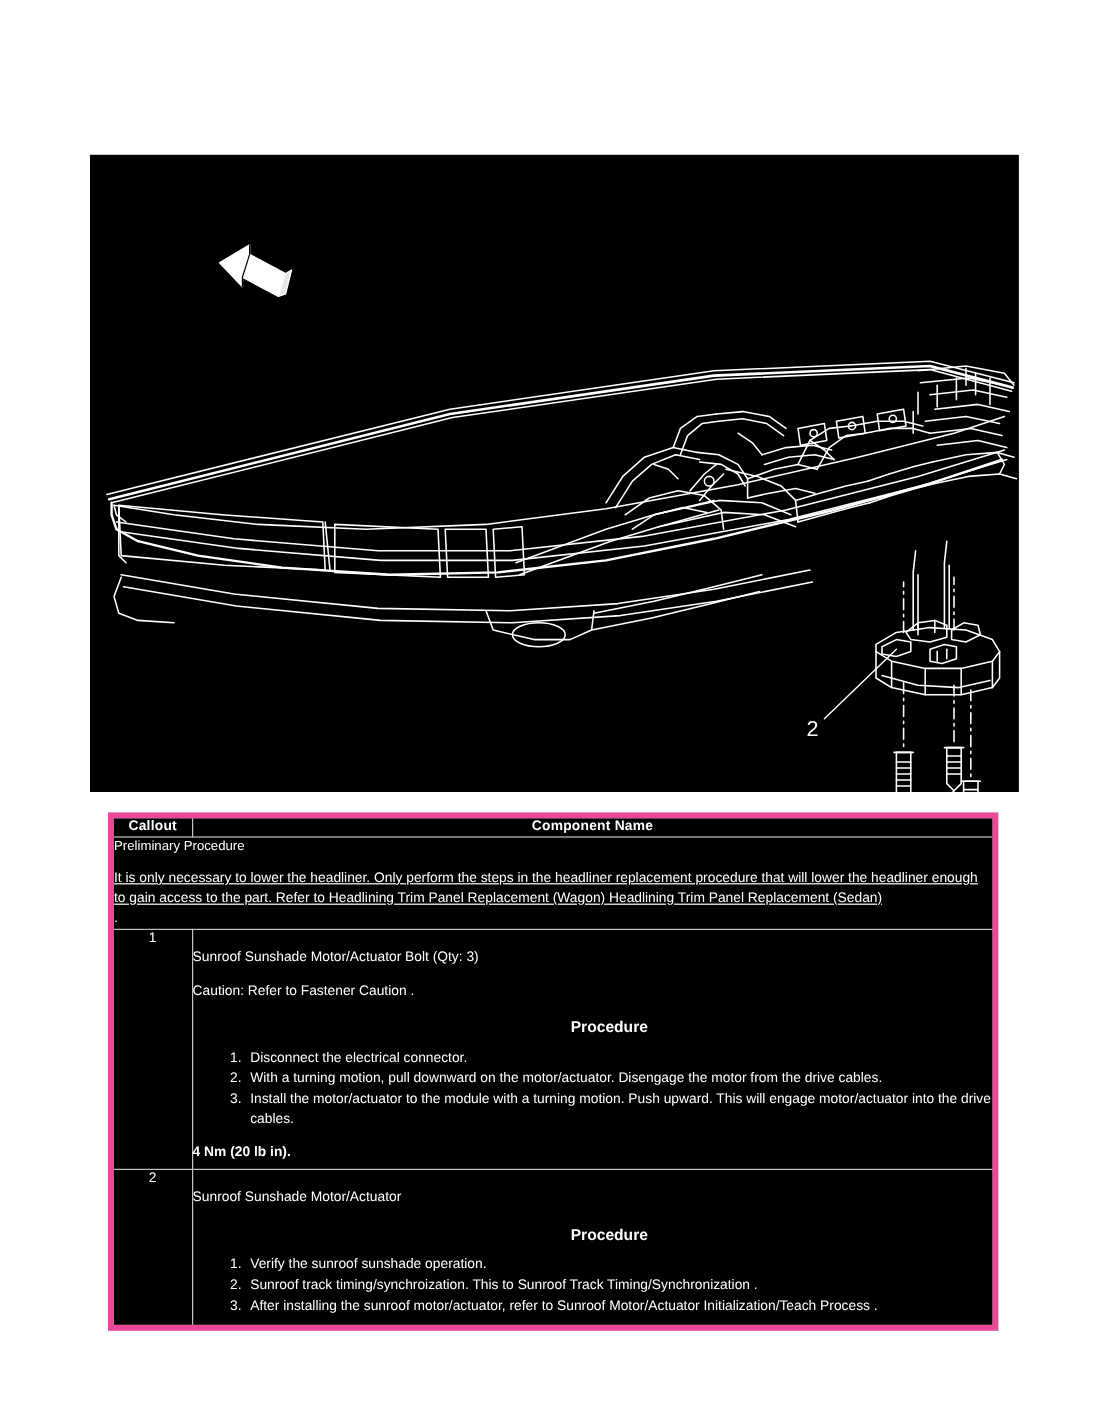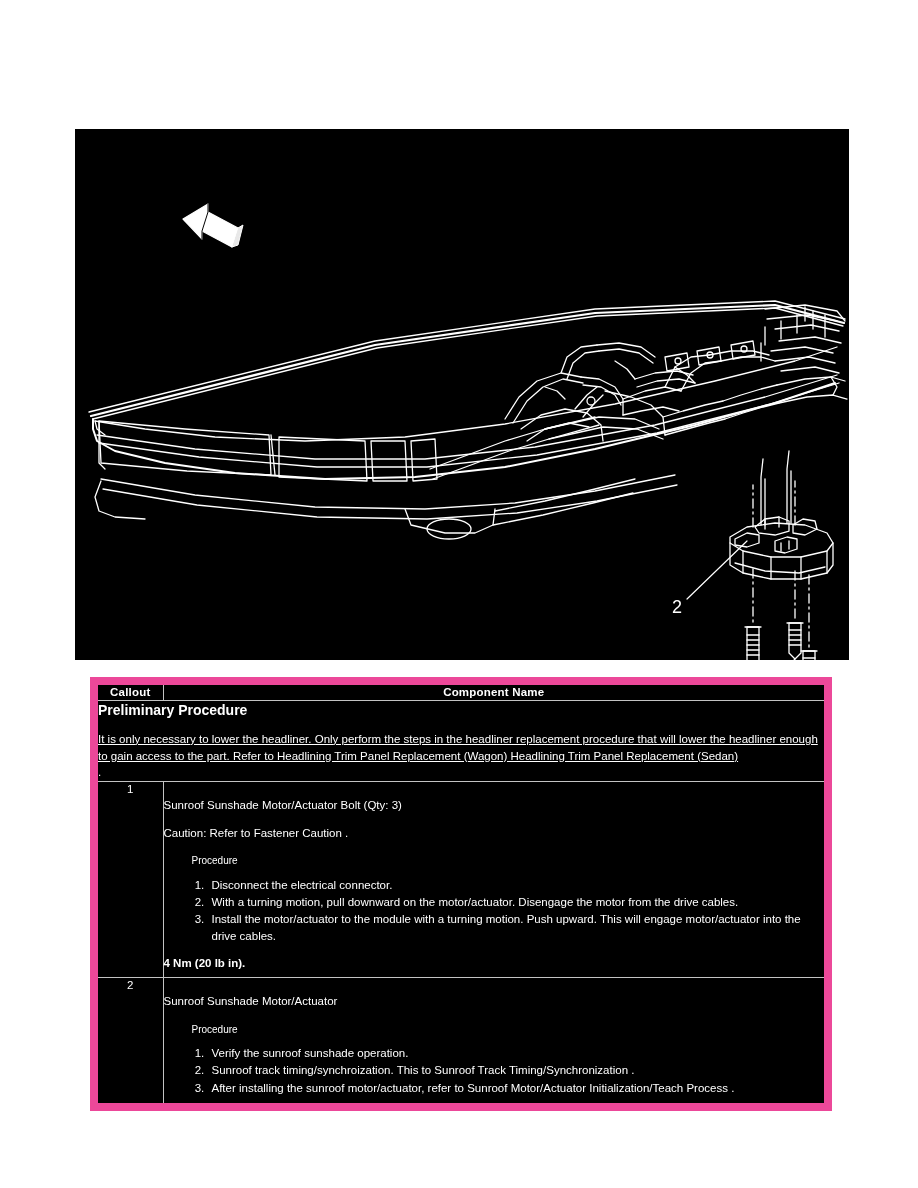--- a/index.html
+++ b/index.html
@@ -34,21 +34,21 @@
     display: block;
   }
 
   
   #callout-table {
     position: absolute;
     left: 90px;
     top: 677px;
     width: 742px;
     background: #000000;
-    border: 8px solid #ec4899;
+    border: 5px solid #ec4899;
     box-sizing: border-box;
   }
   table.ct {
     width: 100%;
     border-collapse: collapse;
     table-layout: fixed;
     background: #000000;
   }
   table.ct td, table.ct th {
     color: #ffffff;
@@ -71,22 +71,22 @@
   .hdr-cell.callout-hdr {
     border-right: 1.5px solid #c3c3c3;
   }
 
   
   .prelim-cell {
     padding: 7px 8px 7px 7px;
     border-bottom: 1.5px solid #c3c3c3;
   }
   .prelim-title {
-    font-weight: bold;
-    font-size: 14px;
+    font-weight: normal;
+    font-size: 11px;
     margin: 0 0 11px 0;
   }
   .prelim-body {
     margin: 0;
     font-size: 11.5px;
     line-height: 1.45;
     text-decoration: underline;
   }
   .prelim-trailer {
     margin: 0;
@@ -113,24 +113,25 @@
   .comp-name {
     margin: 16px 0 13px 0;
     font-size: 11.5px;
   }
   .caution-line {
     margin: 0 0 13px 0;
     font-size: 11.5px;
   }
   .caution-label { font-weight: normal; }
   .proc-heading {
-    font-weight: normal;
-    font-size: 10px;
+    font-weight: bold;
+    font-size: 13px;
     margin: 0 0 9px 0;
     padding-left: 28px;
+    text-align: center;
   }
   ol.steps {
     margin: 0 0 0 0;
     padding-left: 32px;
     list-style-position: outside;
   }
   ol.steps li {
     font-size: 11.5px;
     line-height: 1.42;
     padding-left: 4px;

